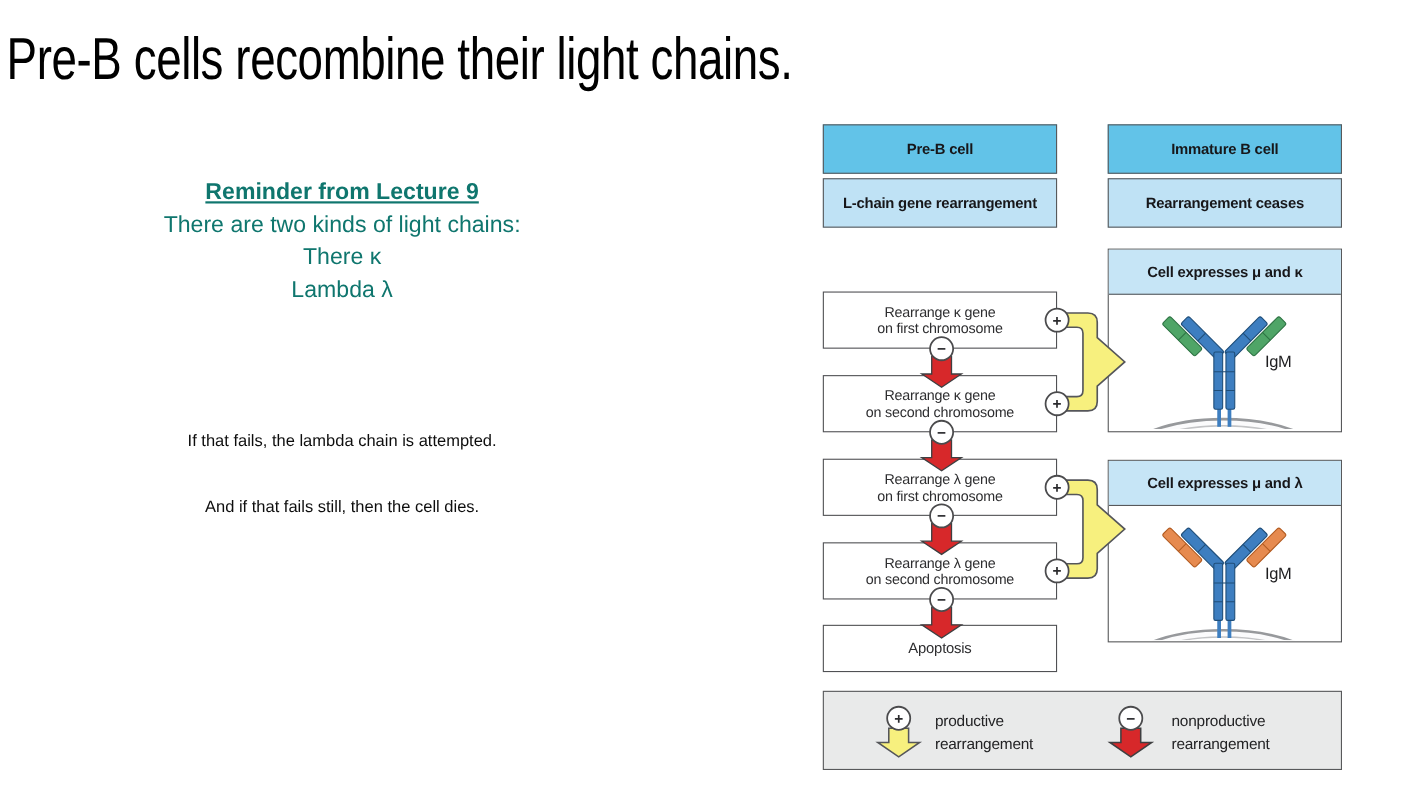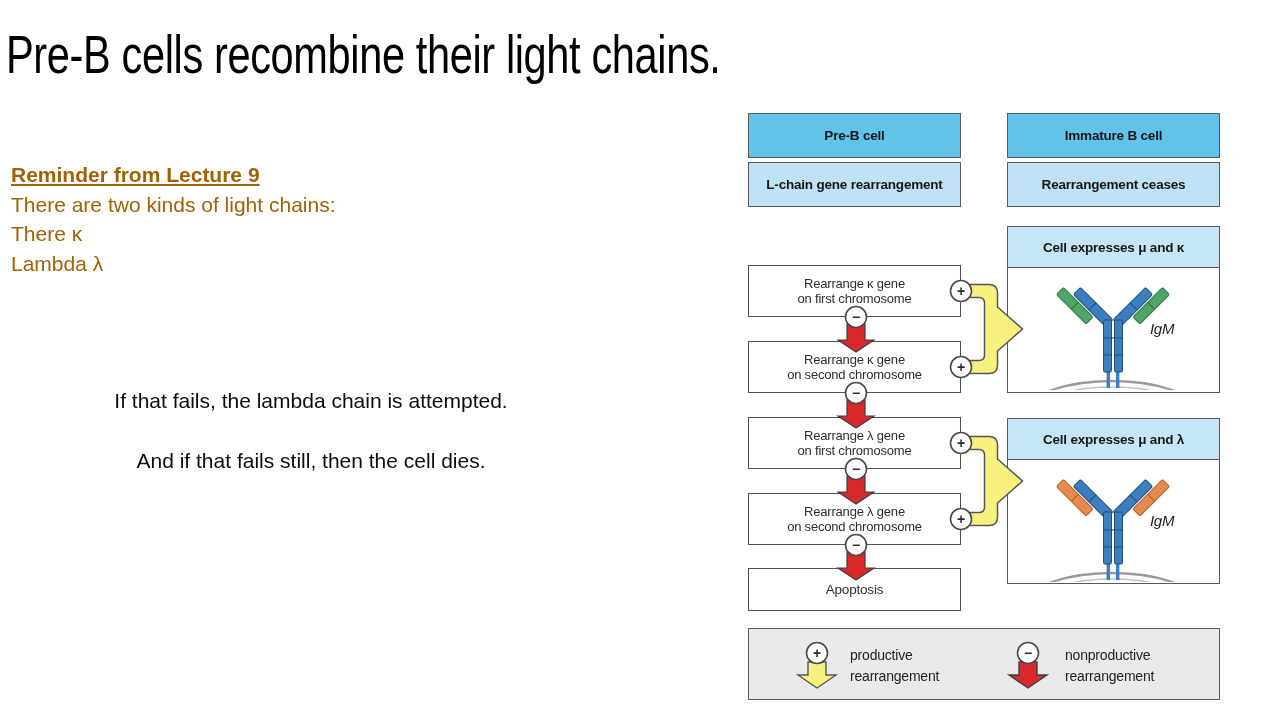--- a/index.html
+++ b/index.html
@@ -1,38 +1,38 @@
 <!DOCTYPE html>
 <html><head>
 <meta charset="utf-8">
 <style>
   html,body{margin:0;padding:0;background:#fff;}
   .slide{position:relative;width:1274px;height:724px;background:#ffffff;overflow:hidden;
          font-family:"Liberation Sans",sans-serif;color:#000;}
   .title{position:absolute;left:6px;top:24px;font-size:54px;line-height:60px;white-space:nowrap;
          transform:scaleX(0.77);transform-origin:0 50%;letter-spacing:-0.5px;color:#000;}
-  .reminder{position:absolute;left:11px;top:160px;width:600px;
-            font-size:21px;line-height:29.5px;color:#a16207;}
+  .reminder{position:absolute;left:11px;top:160px;width:600px;text-align:center;
+            font-size:21px;line-height:29.5px;color:#0f766e;}
   .reminder .head{font-weight:bold;text-decoration:underline;}
   .notes{position:absolute;left:11px;top:389px;width:600px;text-align:center;
-         font-size:21px;line-height:24px;color:#0d0d0d;}
+         font-size:15px;line-height:24px;color:#0d0d0d;}
   .notes .n2{margin-top:36px;}
   
   .figure{position:absolute;left:745px;top:110px;width:482px;height:595px;}
   .fbox{position:absolute;box-sizing:border-box;border:1.6px solid #58595b;
         display:flex;flex-direction:column;align-items:center;justify-content:center;
         text-align:center;letter-spacing:-0.2px;}
   .hdr{background:#62c3e8;font-weight:bold;font-size:13.5px;color:#17171a;}
   .sub{background:#bfe2f5;font-weight:bold;font-size:13.5px;color:#17171a;}
   .flow{background:#ffffff;border:1.4px solid #505154;font-size:13px;line-height:15.5px;color:#2e2e30;text-align:right;}
   .panel{position:absolute;box-sizing:border-box;border:1.6px solid #58595b;background:#fff;}
   .panel-hdr{box-sizing:border-box;height:41px;border-bottom:1.6px solid #58595b;background:#c6e5f6;
              display:flex;align-items:center;justify-content:center;font-weight:bold;
              font-size:13.5px;color:#17171a;letter-spacing:-0.2px;}
-  .panel-body{position:relative;width:100%;height:122px;overflow:hidden;font-style:italic;}
+  .panel-body{position:relative;width:100%;height:122px;overflow:hidden;}
   .legend{position:absolute;left:3px;top:518px;width:472px;height:72px;box-sizing:border-box;
           background:#e9eaea;border:1.6px solid #58595b;}
   .legend .ltxt{position:absolute;font-size:14px;line-height:20px;color:#232325;letter-spacing:-0.2px;}
   .overlay{position:absolute;left:0;top:0;width:482px;height:595px;pointer-events:none;}
   svg text.sym{font-family:"Liberation Sans",sans-serif;font-weight:bold;fill:#2b2b2e;}
   svg text.igm{font-family:"Liberation Sans",sans-serif;font-size:15px;fill:#1d1d1f;letter-spacing:-0.3px;}
 </style>
 </head>
 <body>
 

